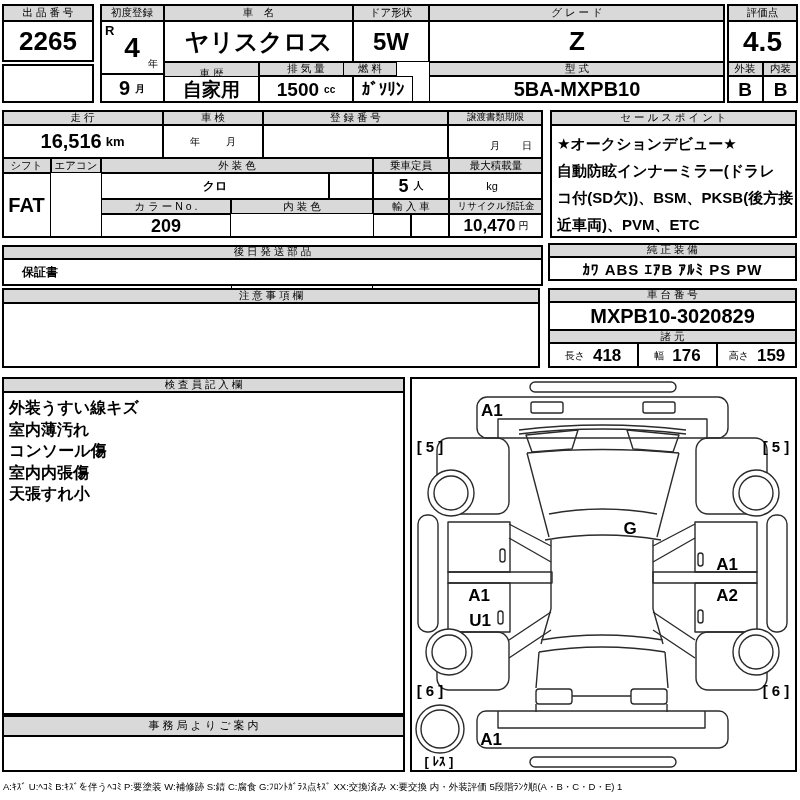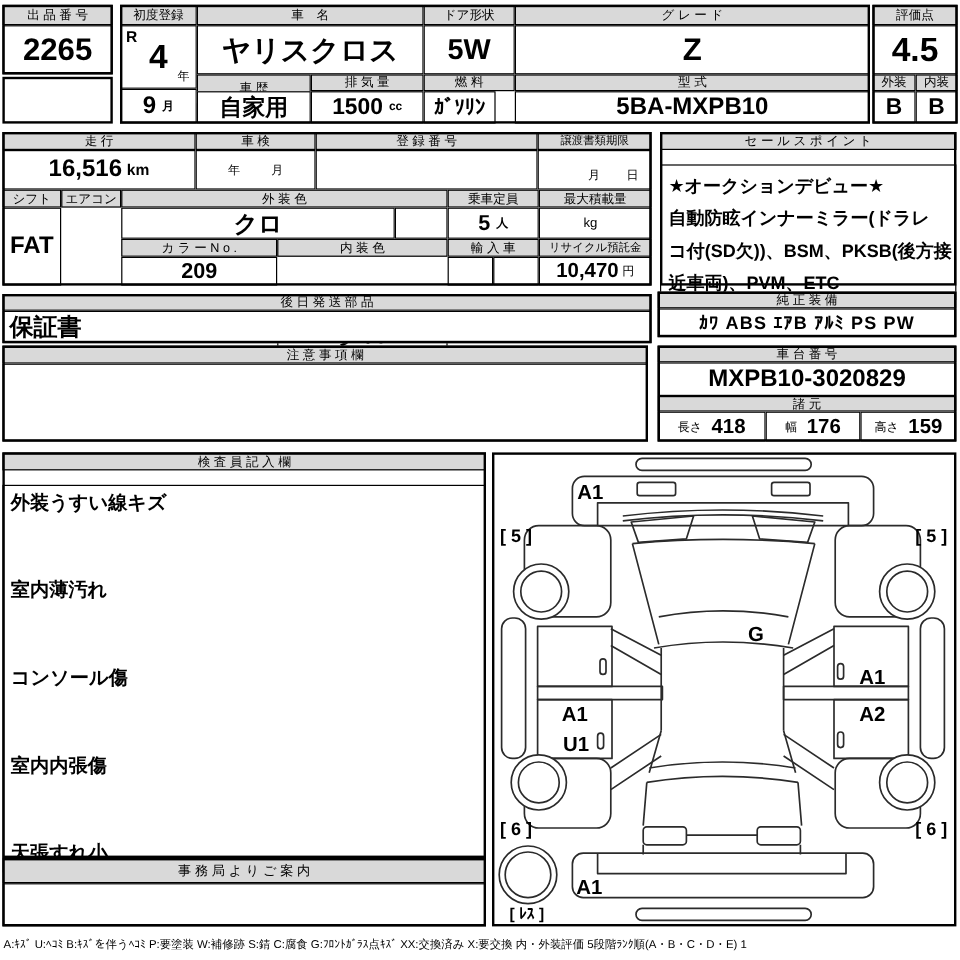--- a/index.html
+++ b/index.html
@@ -4,26 +4,26 @@
 <style>
   html,body{margin:0;padding:0;background:#fff;}
   #sheet{position:relative;width:800px;height:800px;background:#fff;
     font-family:"Liberation Sans","DejaVu Sans",sans-serif;color:#000;}
   .cell{position:absolute;box-sizing:border-box;border:1px solid #000;background:#fff;
     display:flex;align-items:center;justify-content:center;white-space:nowrap;overflow:hidden;}
   .hdr{background:#d9d9d9;font-size:10.5px;font-weight:normal;}
   .hdr9{background:#d9d9d9;font-size:9.5px;}
   .val{font-weight:bold;}
   .frame{position:absolute;box-sizing:border-box;border:2px solid #000;pointer-events:none;}
-  .left{justify-content:flex-start;padding-left:5px;}
-  .blk{flex-direction:column;align-items:flex-start;justify-content:space-between;padding:4px 6px;white-space:normal;margin-top:12px;}
+  .left{justify-content:flex-start;padding-left:19px;}
+  .blk{flex-direction:column;align-items:flex-start;justify-content:flex-start;padding:4px 6px;white-space:normal;}
   .unit{font-size:10px;font-weight:bold;margin-left:5px;}
   .fs28{font-size:28px}.fs26{font-size:26px}.fs24{font-size:24px}
   .fs20{font-size:20px}.fs19{font-size:19px}.fs18{font-size:18px}.fs17{font-size:17px}
-  .fs16{font-size:20px}.fs15{font-size:15px}.fs13{font-size:13px}.fs11{font-size:11px}.fs10{font-size:10px}
+  .fs16{font-size:12px}.fs15{font-size:15px}.fs13{font-size:13px}.fs11{font-size:11px}.fs10{font-size:10px}
   .salesline{font-size:15px;font-weight:bold;line-height:27px;white-space:nowrap;}
   .inspline{font-size:16px;font-weight:bold;line-height:21.5px;white-space:nowrap;}
   #legend{position:absolute;left:3px;top:781px;width:795px;font-size:9.5px;white-space:nowrap;}
   svg text{font-family:"Liberation Sans","DejaVu Sans",sans-serif;font-weight:bold;fill:#000;stroke:none;}
   .rel{position:relative;}
   .corner-tl{position:absolute;top:1px;left:4px;}
   .corner-br{position:absolute;bottom:2px;right:5px;}
 </style>
 </head>
 <body>
@@ -51,21 +51,21 @@
   <div class="cell hdr" style="left:164px;top:62px;width:95px;height:24px">車 歴</div>
   <div class="cell val fs19" style="left:164px;top:76px;width:95px;height:27px">自家用</div>
   <div class="cell hdr" style="left:259px;top:62px;width:94px;height:14px">排 気 量</div>
   <div class="cell" style="left:259px;top:76px;width:94px;height:27px">
     <span class="val fs19">1500</span>
     <span class="unit">cc</span>
   </div>
 
   <div class="cell hdr" style="left:353px;top:4px;width:76px;height:17px">ドア形状</div>
   <div class="cell val fs24" style="left:353px;top:21px;width:76px;height:41px">5W</div>
-  <div class="cell hdr" style="left:353px;top:62px;width:76px;height:14px">燃 料</div>
+  <div class="cell hdr" style="left:343px;top:62px;width:54px;height:14px">燃 料</div>
   <div class="cell val fs17" style="left:353px;top:76px;width:60px;height:27px">ｶﾞｿﾘﾝ</div>
 
   <div class="cell hdr" style="left:429px;top:4px;width:296px;height:17px">グ レ ー ド</div>
   <div class="cell val fs26" style="left:429px;top:21px;width:296px;height:41px">Z</div>
   <div class="cell hdr" style="left:429px;top:62px;width:296px;height:14px">型 式</div>
   <div class="cell val fs20" style="left:429px;top:76px;width:296px;height:27px">5BA-MXPB10</div>
   <div class="frame" style="left:100px;top:4px;width:625px;height:99px"></div>
 
   <div class="cell hdr" style="left:727px;top:4px;width:71px;height:17px">評価点</div>
   <div class="cell val fs28" style="left:727px;top:21px;width:71px;height:41px">4.5</div>

